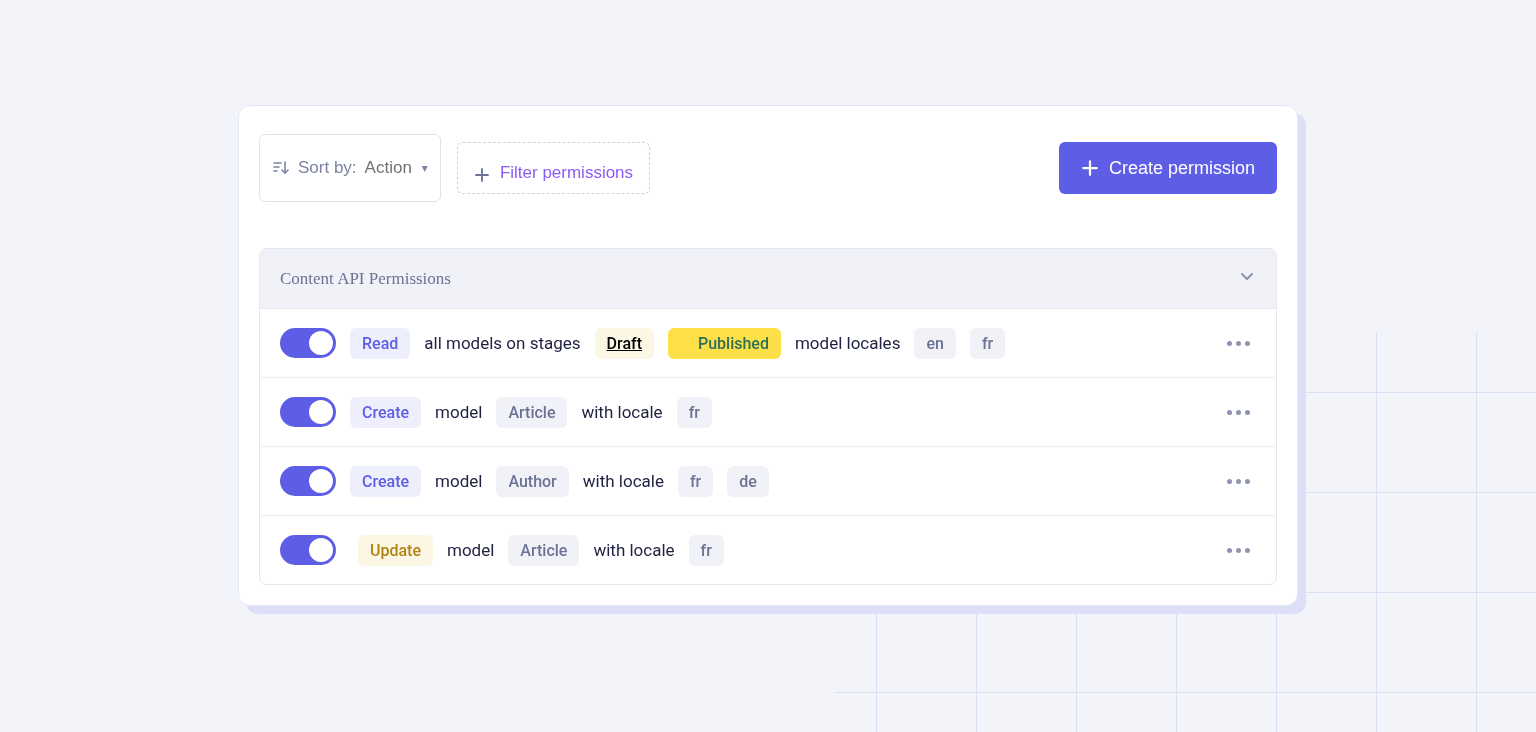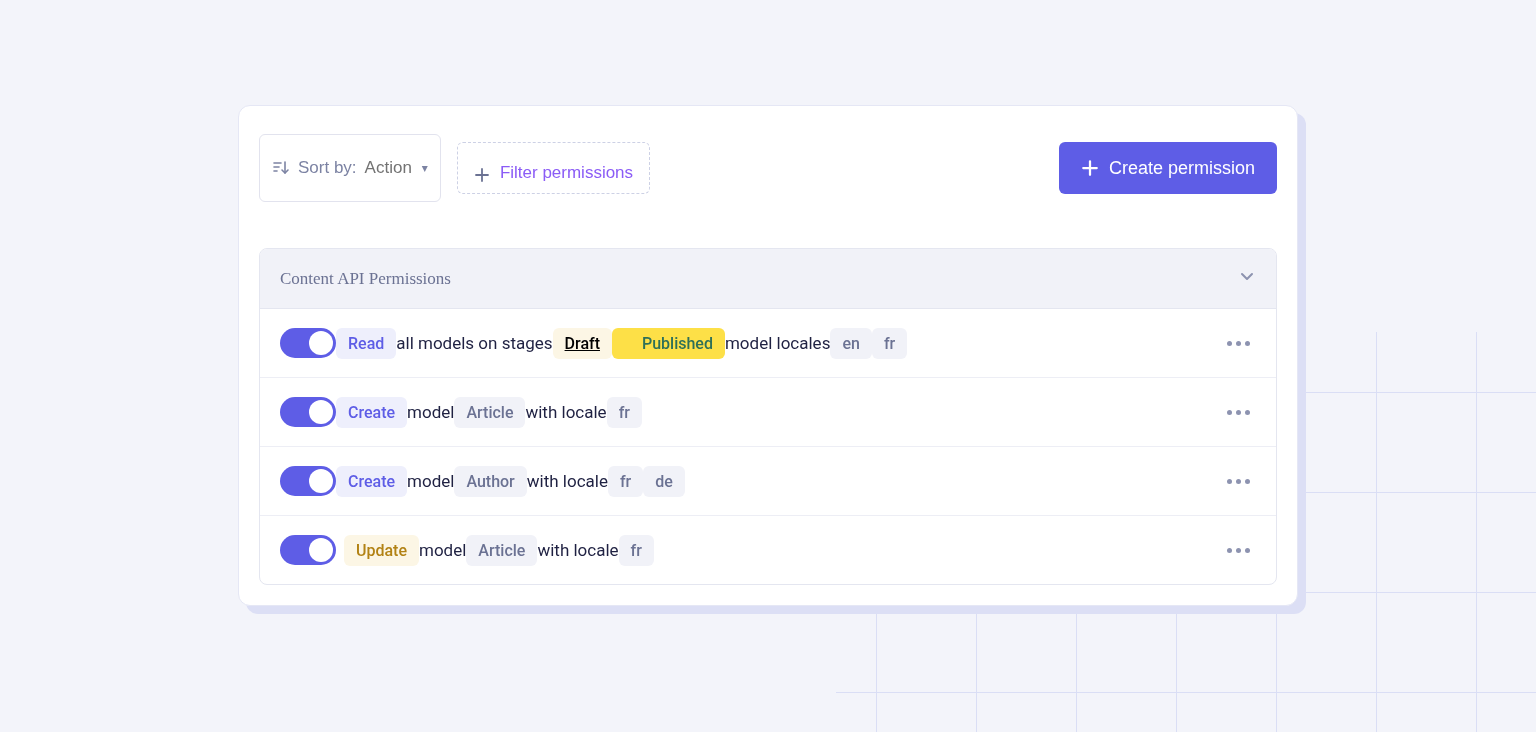--- a/index.html
+++ b/index.html
@@ -134,20 +134,21 @@
       font-family: Liberation Serif, serif;
     }
     .chevron-icon { color: #8D93B0; }
     
     
     .row {
       display: flex;
       align-items: center;
       padding: 16px 20px;
       border-bottom: 1px solid #EDEEF5;
+      gap: 14px;
       font-size: 17px;
       color: #1F2142;
     }
     .row:last-child { border-bottom: none; }
     
     .toggle {
       width: 56px;
       height: 30px;
       background: #5E5DE6;
       border-radius: 15px;

